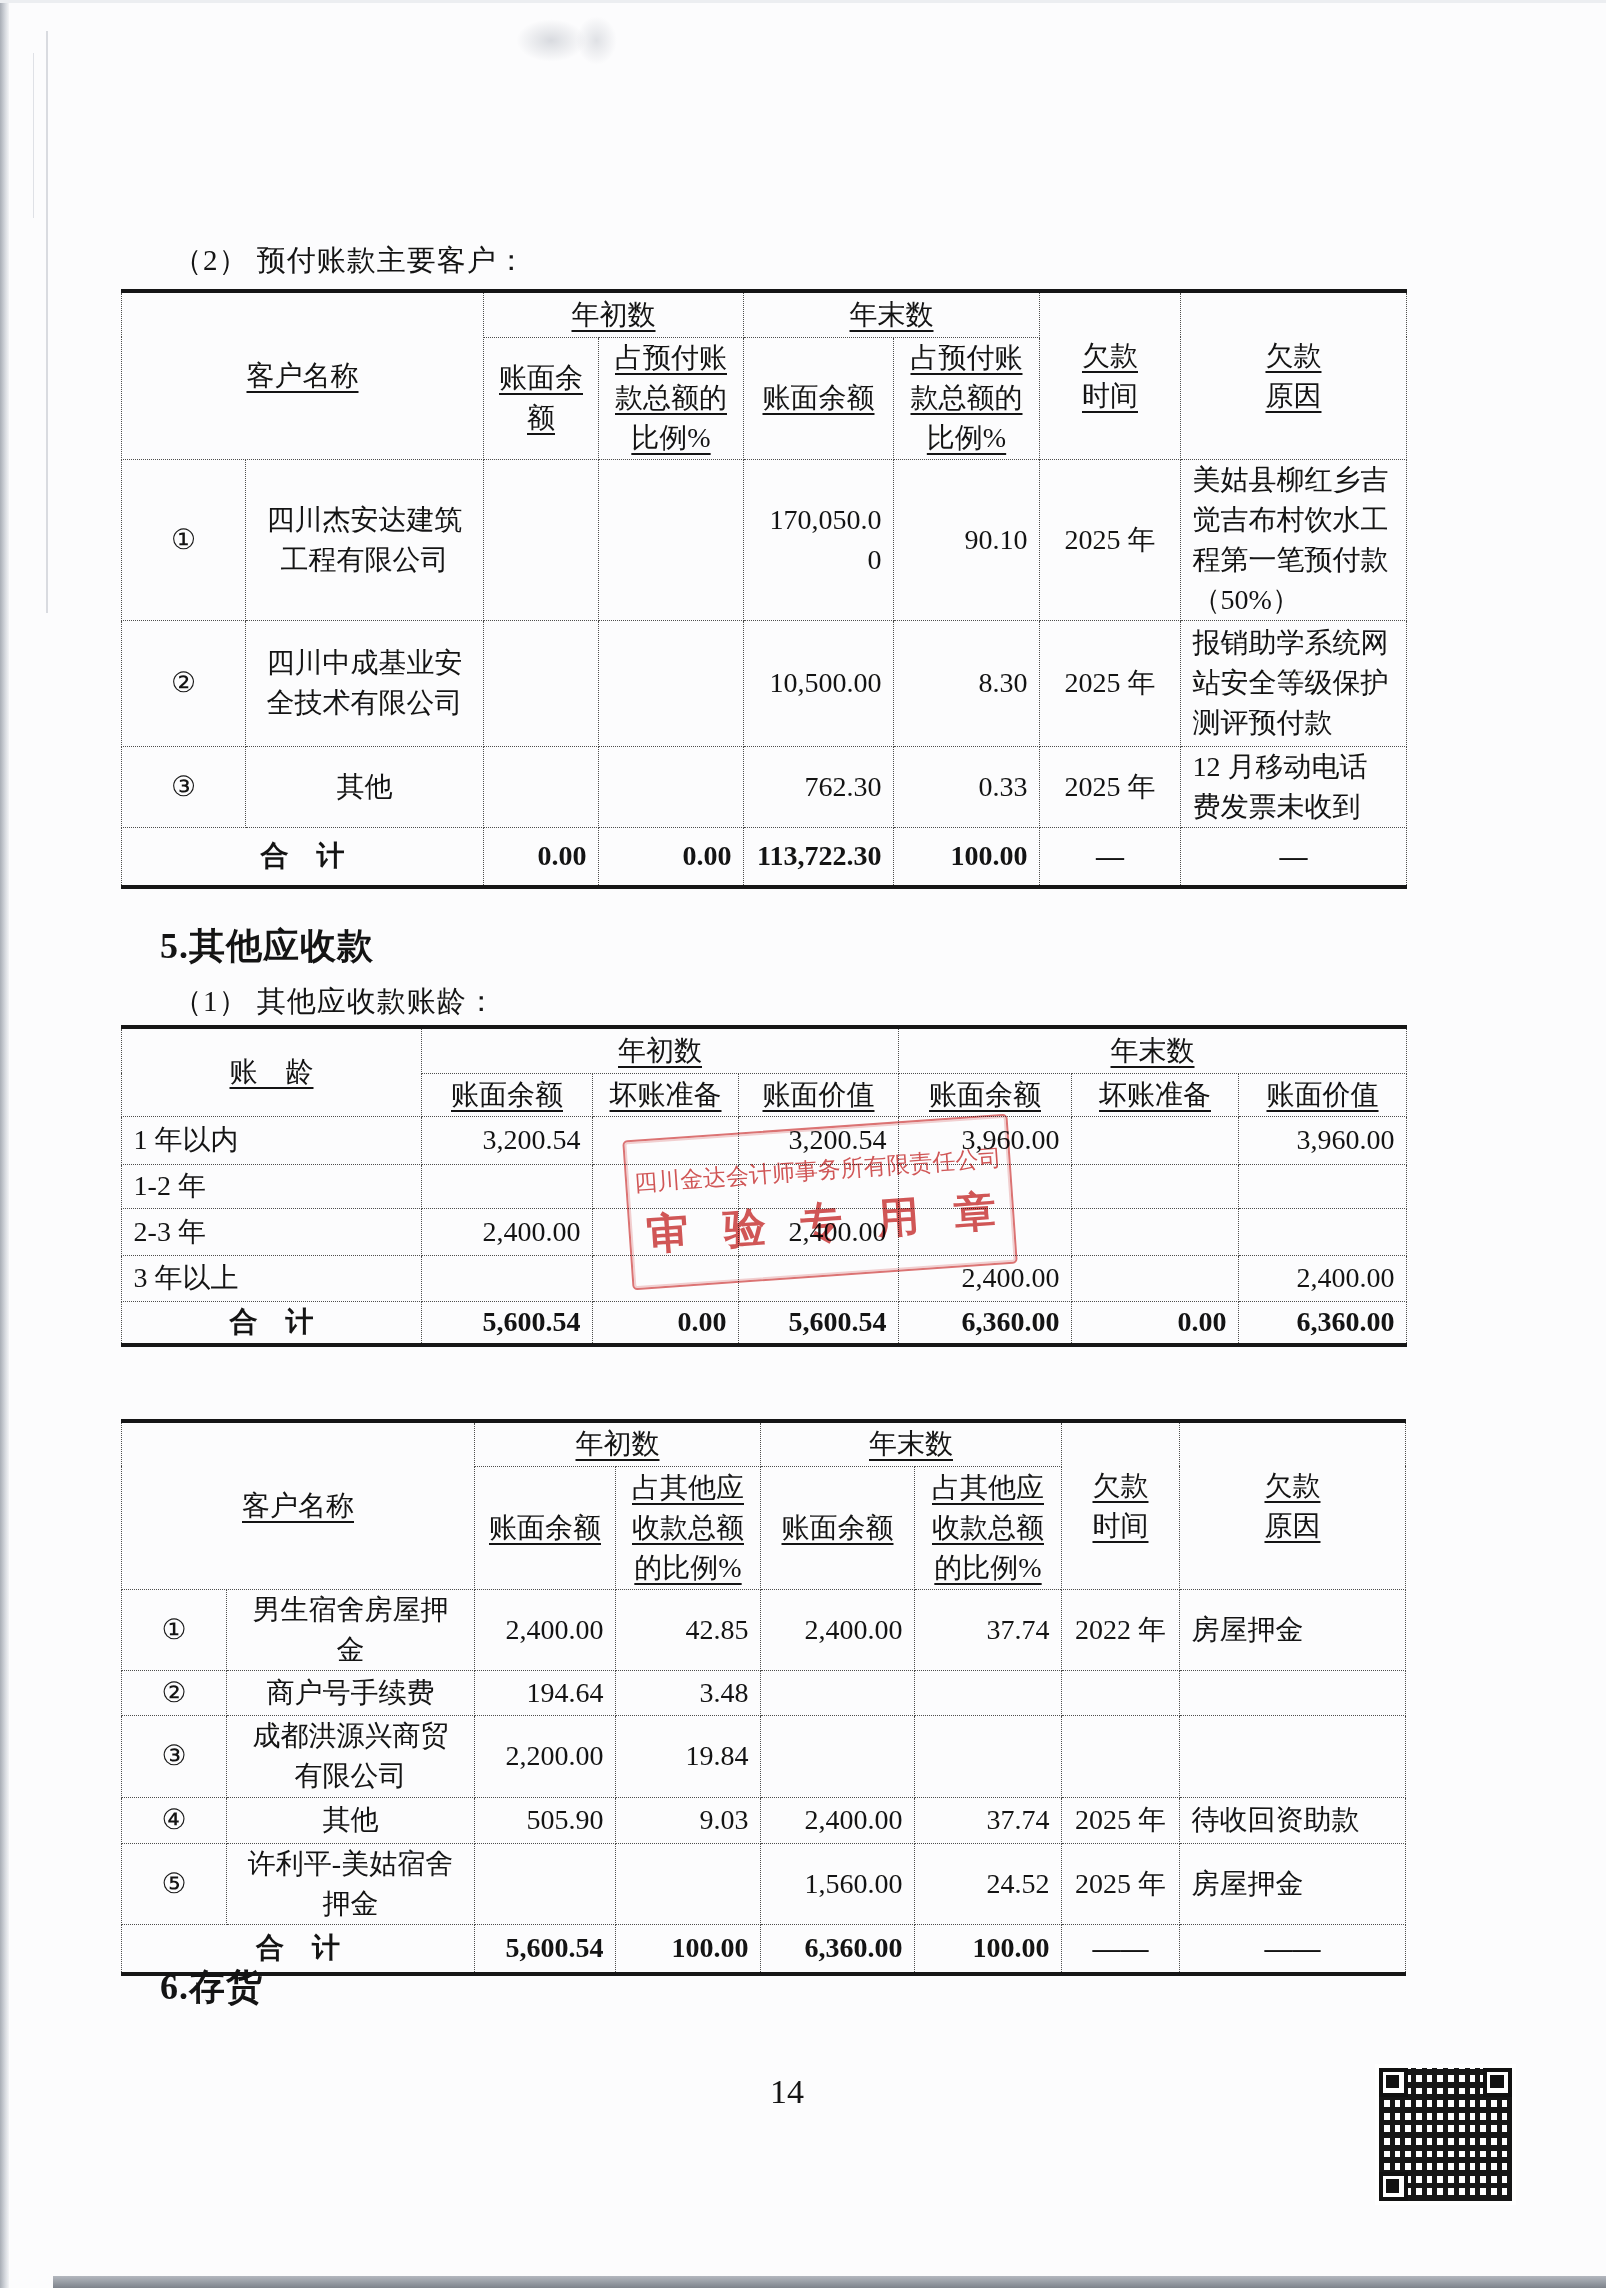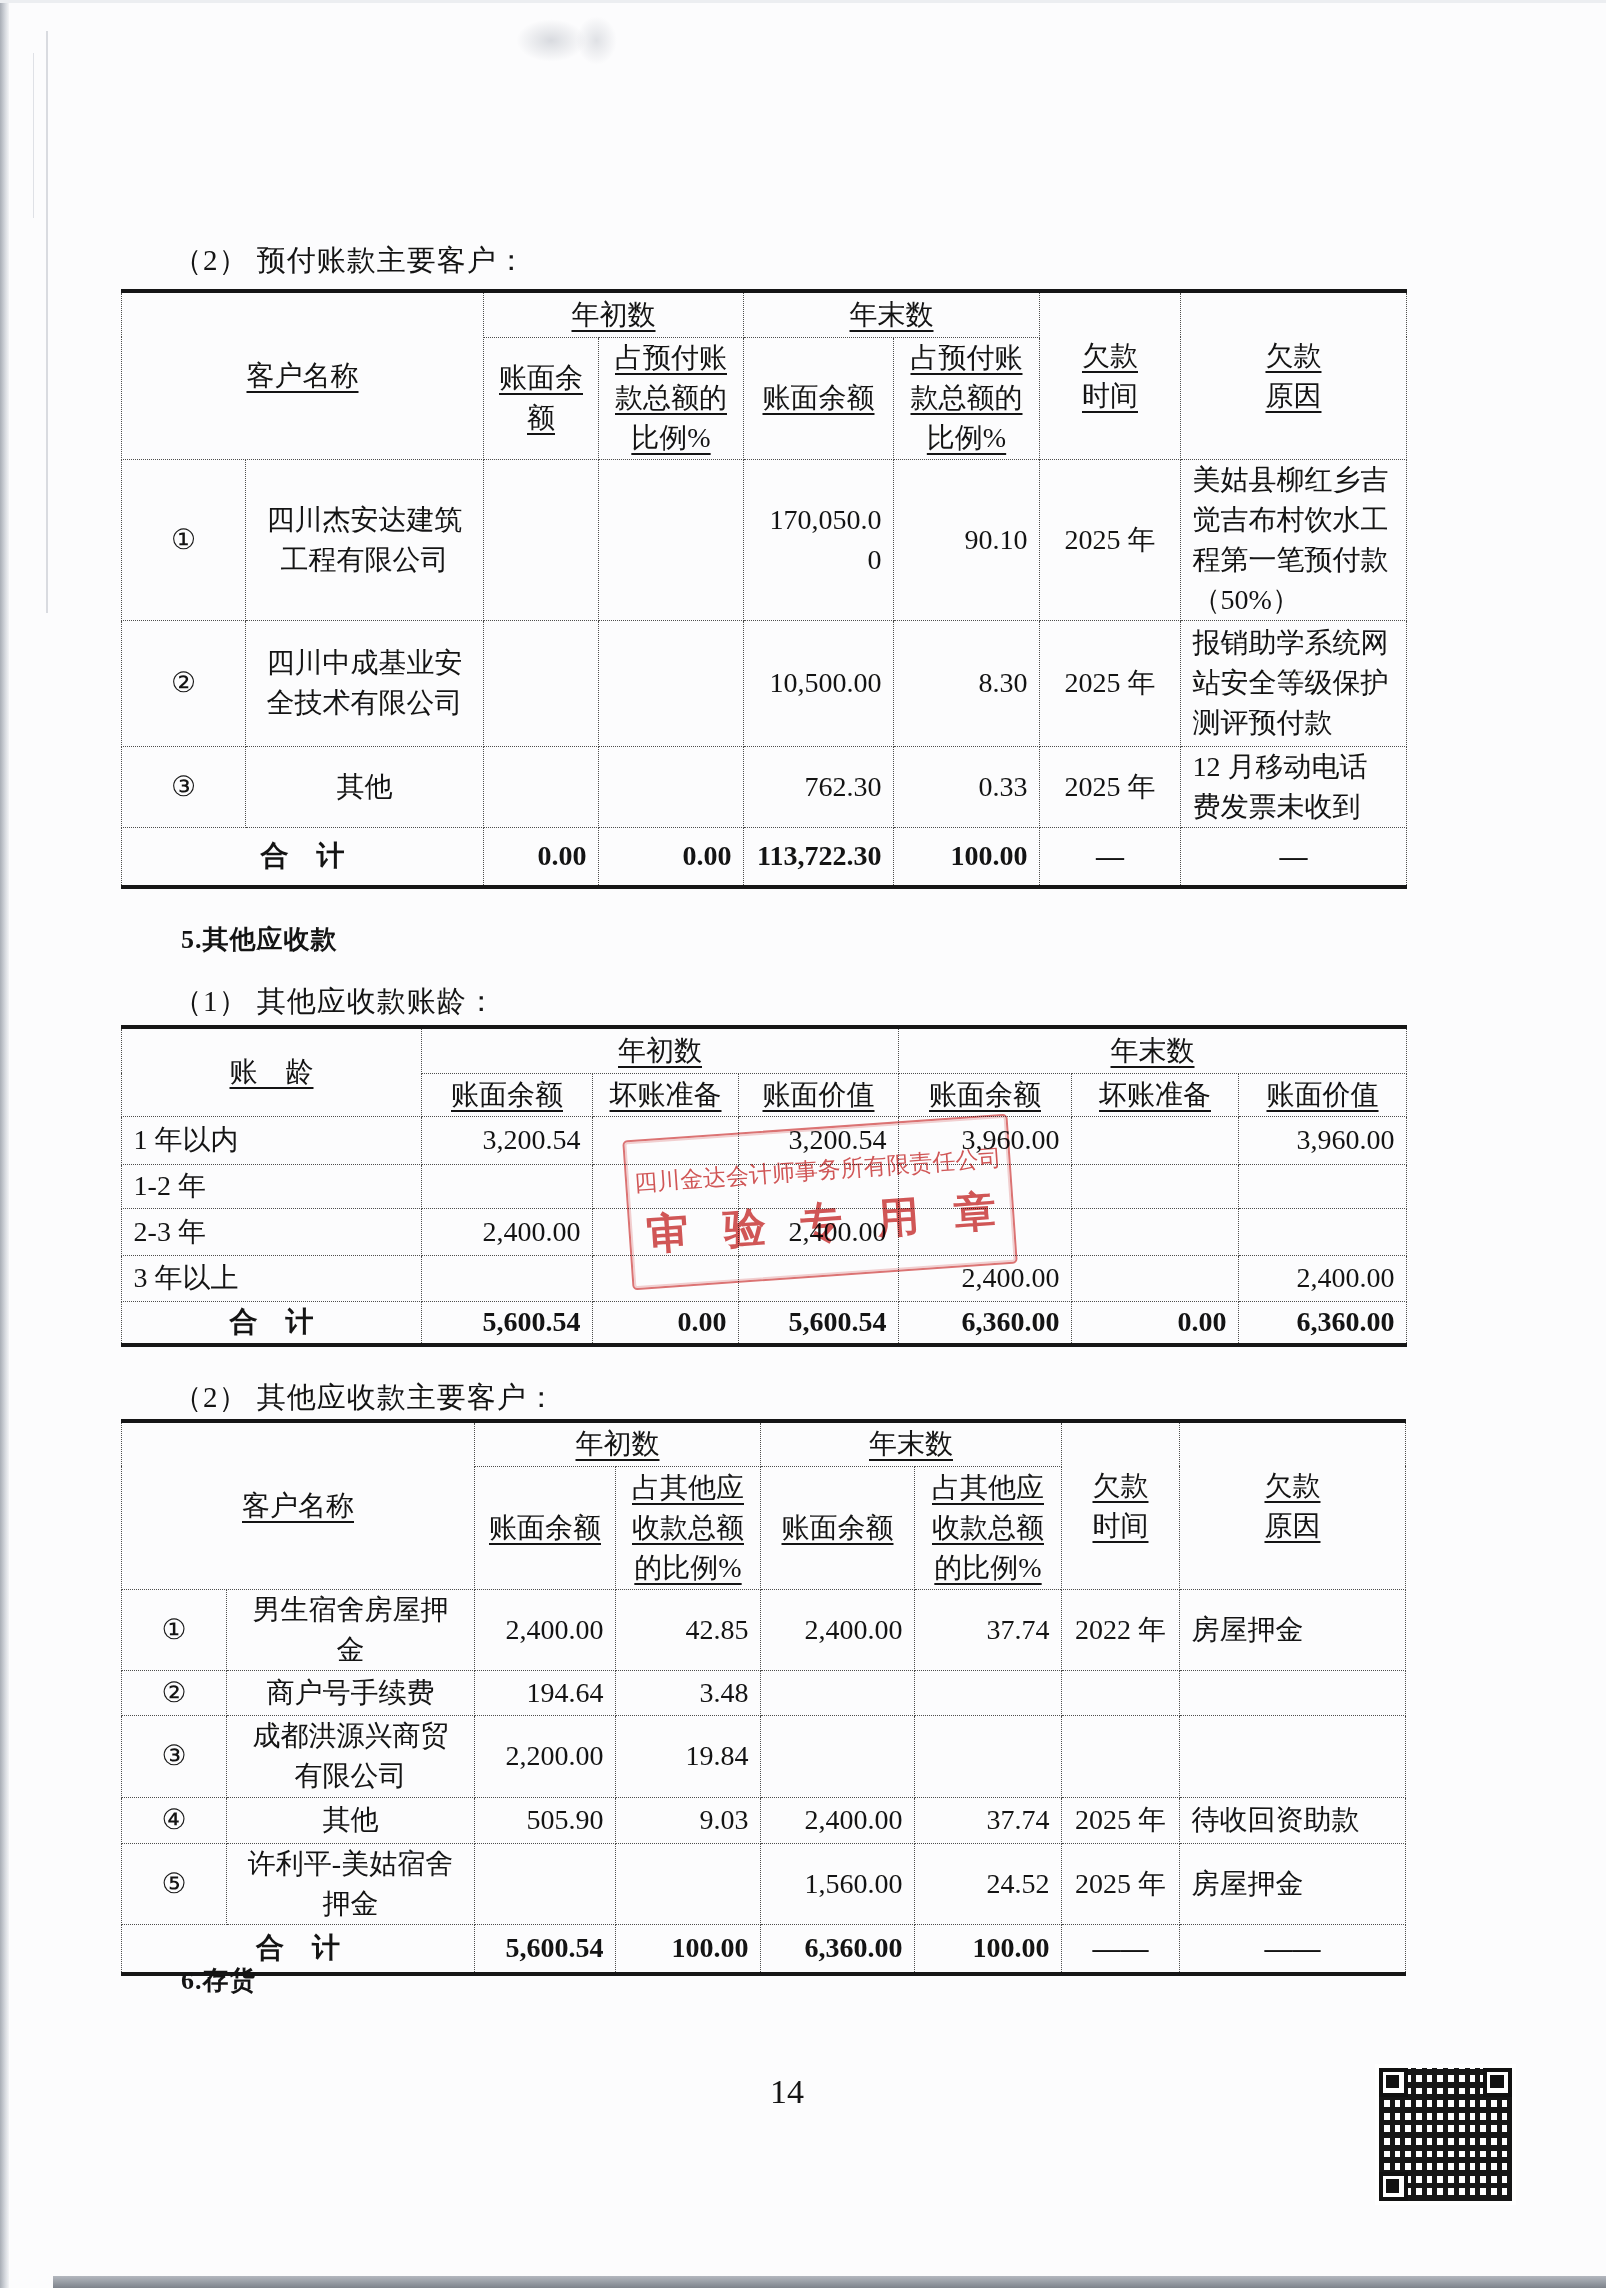--- a/index.html
+++ b/index.html
@@ -14,21 +14,21 @@
   .scan-bar{position:absolute;left:53px;right:0;bottom:0;height:11.6px;
     background:linear-gradient(#b4b8bf,#7e838b);}
   .art-line-1{position:absolute;left:46px;top:31px;width:1.9px;height:582px;background:rgba(95,105,125,.22);}
   .art-line-2{position:absolute;left:33px;top:53px;width:1px;height:165px;background:rgba(95,105,125,.18);}
   .smudge-1{position:absolute;left:516px;top:19.4px;width:70px;height:43px;border-radius:50%;
     background:radial-gradient(rgba(150,156,168,.35),transparent 70%);}
   .smudge-2{position:absolute;left:576px;top:15.5px;width:41px;height:49px;border-radius:50%;
     background:radial-gradient(rgba(150,156,168,.28),transparent 70%);}
 
   .caption{position:absolute;left:173px;font-size:29px;letter-spacing:1px;}
-  .heading{position:absolute;left:181px;font-size:26px;font-weight:bold;letter-spacing:1px;}
+  .heading{position:absolute;left:160px;font-size:36px;font-weight:bold;letter-spacing:1px;}
   .page-num{position:absolute;left:770px;top:2073px;font-size:34px;}
 
   
   table.tbl{
     position:absolute;left:121px;width:1284px;border-collapse:collapse;table-layout:fixed;
     border-top:4.9px solid #161616;border-bottom:4.9px solid #161616;
     font-size:28px;line-height:40px;
   }
   table.tbl td{
     border:1px dotted #4e4e4c;vertical-align:middle;padding:0 11.6px;
@@ -228,21 +228,20 @@
       <td class="num">6,360.00</td>
     </tr>
   </tbody>
     </table>
 
   <div class="stamp">
     <div class="stamp-line1">四川金达会计师事务所有限责任公司</div>
     <div class="stamp-line2">审验专用章</div>
   </div>
 
-  <div class="caption" style="top:1378px">（2） 其他应收款主要客户：</div>
 
   <table class="tbl" style="top:1419px">
     <colgroup>
       <col style="width:105px">
         <col style="width:248px">
         <col style="width:141px">
         <col style="width:145px">
       <col style="width:154px">
         <col style="width:147px">
         <col style="width:118px">

